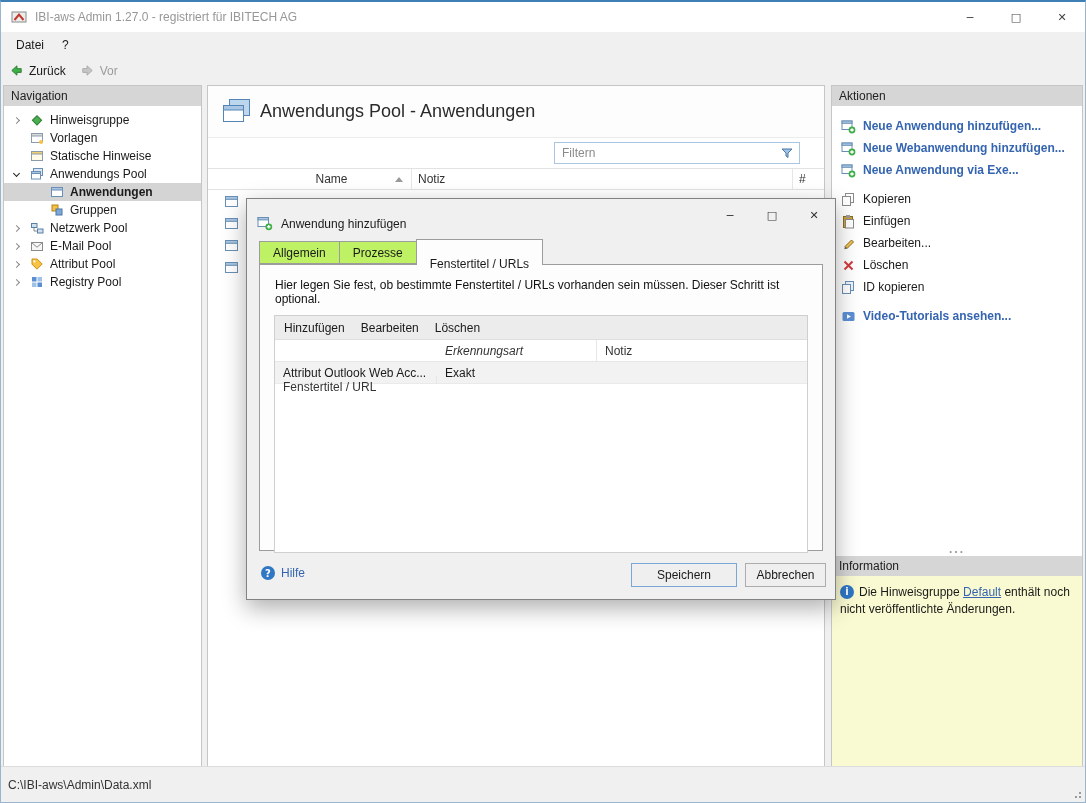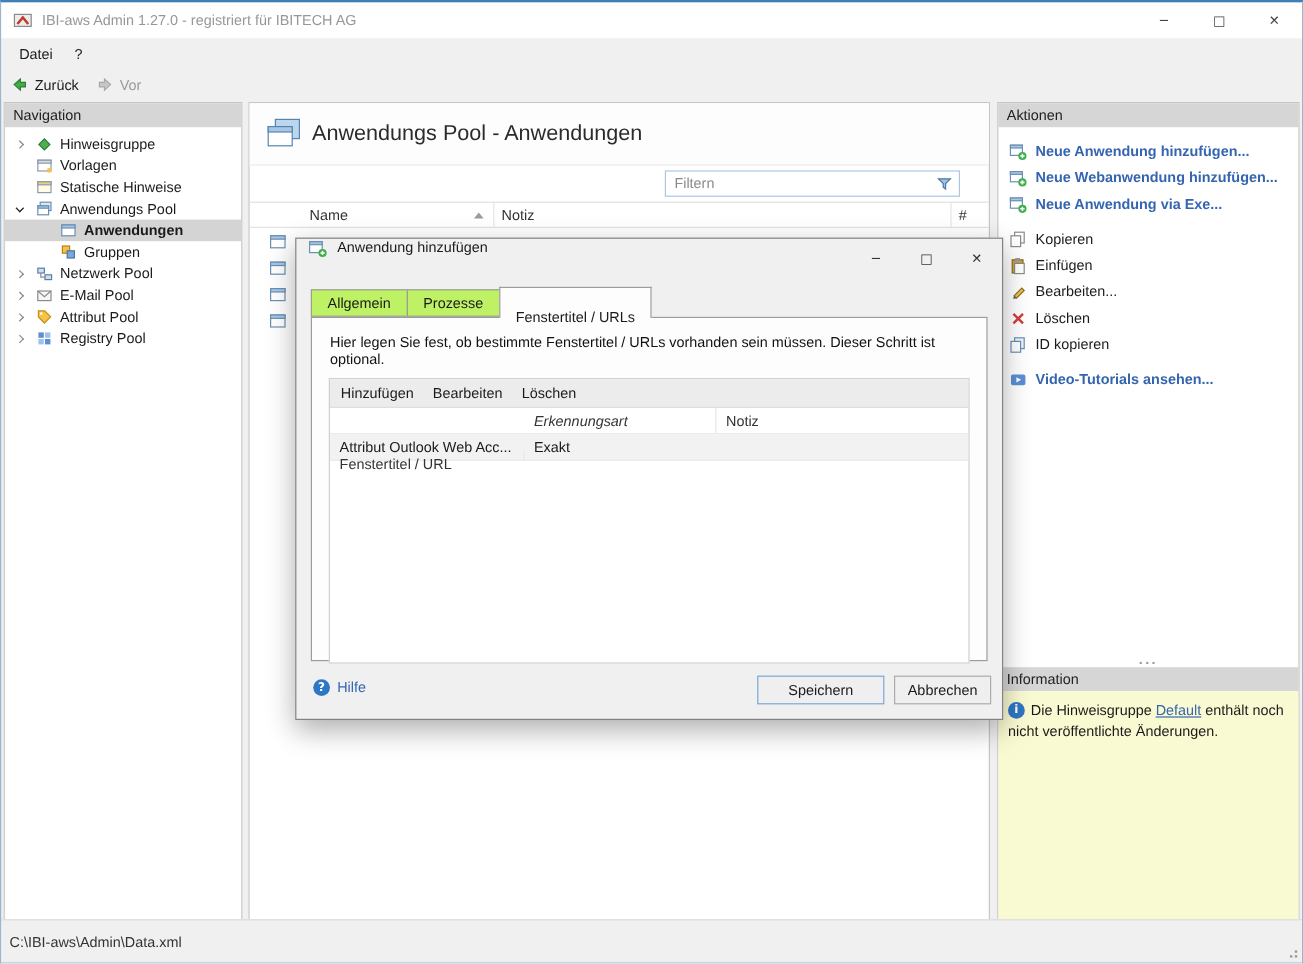--- a/index.html
+++ b/index.html
@@ -48,21 +48,21 @@
   .main-title { position:absolute; left:52px; top:15px; font-size:18px; color:#2b2b2b; }
   .filter-row { height:30px; position:relative; }
   .filter-box { position:absolute; right:24px; top:4px; width:246px; height:22px; border:1px solid #a9c7e4;
                 display:flex; align-items:center; background:#fff; }
   .filter-box input { flex:1; border:none; outline:none; padding:0 7px; font:inherit; font-size:12px; color:#333; background:transparent; }
   .filter-box input::placeholder { color:#8a8a8a; }
   .funnel { margin-right:5px; display:flex; }
   .table-head { height:22px; display:flex; border-top:1px solid #e2e2e2; border-bottom:1px solid #e2e2e2; align-items:stretch; color:#333; }
   .hcell { display:flex; align-items:center; padding:0 6px; }
   .col-iconspace { width:44px; }
-  .col-name { width:160px; border-right:1px solid #e6e6e6; position:relative; }
+  .col-name { width:160px; border-right:1px solid #e6e6e6; position:relative;justify-content:center; }
   .sort-asc { position:absolute; right:8px; top:8px; width:0; height:0;
               border-left:4px solid transparent; border-right:4px solid transparent; border-bottom:5px solid #9a9a9a; }
   .col-notiz { flex:1; }
   .col-num { width:32px; border-left:1px solid #e6e6e6; }
   .table-row { height:22px; display:flex; align-items:center; }
   .row-icon { margin-left:16px; display:flex; }
 
   
   .right-panel { position:absolute; left:830px; right:2px; top:83px; bottom:22px; background:#fff; border:1px solid #c6c6c6; }
   .actions-list { padding:9px 9px 0; }
@@ -78,21 +78,21 @@
   
   .statusbar { position:absolute; left:0; right:0; bottom:0; height:36px; background:#f0f0f0; border-top:1px solid #dcdcdc;
                display:flex; align-items:center; padding:0 7px; color:#333; }
   .size-grip { position:absolute; right:4px; bottom:4px; width:10px; height:10px; }
   .size-grip::after { content:""; position:absolute; right:0; bottom:0; width:2px; height:2px; background:#9a9a9a;
                box-shadow:-4px 0 0 #9a9a9a, 0 -4px 0 #9a9a9a; }
 
   
   .dialog { position:absolute; left:245px; top:196px; width:590px; height:402px; background:#f0f0f0;
             border:1px solid #828282; box-shadow:0 8px 22px rgba(0,0,0,.32); z-index:10; }
-  .dlg-titlebar { height:32px; display:flex; align-items:flex-start; padding-left:10px; gap:8px; position:relative; }
+  .dlg-titlebar { height:32px; display:flex; align-items:flex-end; padding-left:10px; gap:8px; position:relative; }
   .dlg-controls { position:absolute; right:0; top:0; height:32px; display:flex; }
   .dlg-btn { width:42px; height:32px; display:flex; align-items:center; justify-content:center;
              color:#333; font-family:"DejaVu Sans", sans-serif; font-size:11px; }
   .dlg-tabs { position:absolute; left:12px; top:42px; height:23px; display:flex; z-index:3; }
   .tab { height:23px; padding:4px 13px; background:#bef264; border:1px solid #9c9c9c; margin-right:-1px; white-space:nowrap; }
   .tab.active { margin-top:-2px; height:26px; background:#fdfdfd; border-bottom:none; padding-top:17px; z-index:4; position:relative; }
   .dlg-content { position:absolute; left:12px; right:12px; top:65px; height:287px; background:#fdfdfd;
                  border:1px solid #9c9c9c; padding:0 14px; z-index:1; }
   .dlg-desc { padding:13px 1px 9px; color:#111; }
   .listbox { border:1px solid #cfcfcf; background:#fff; height:238px; overflow:hidden; }

